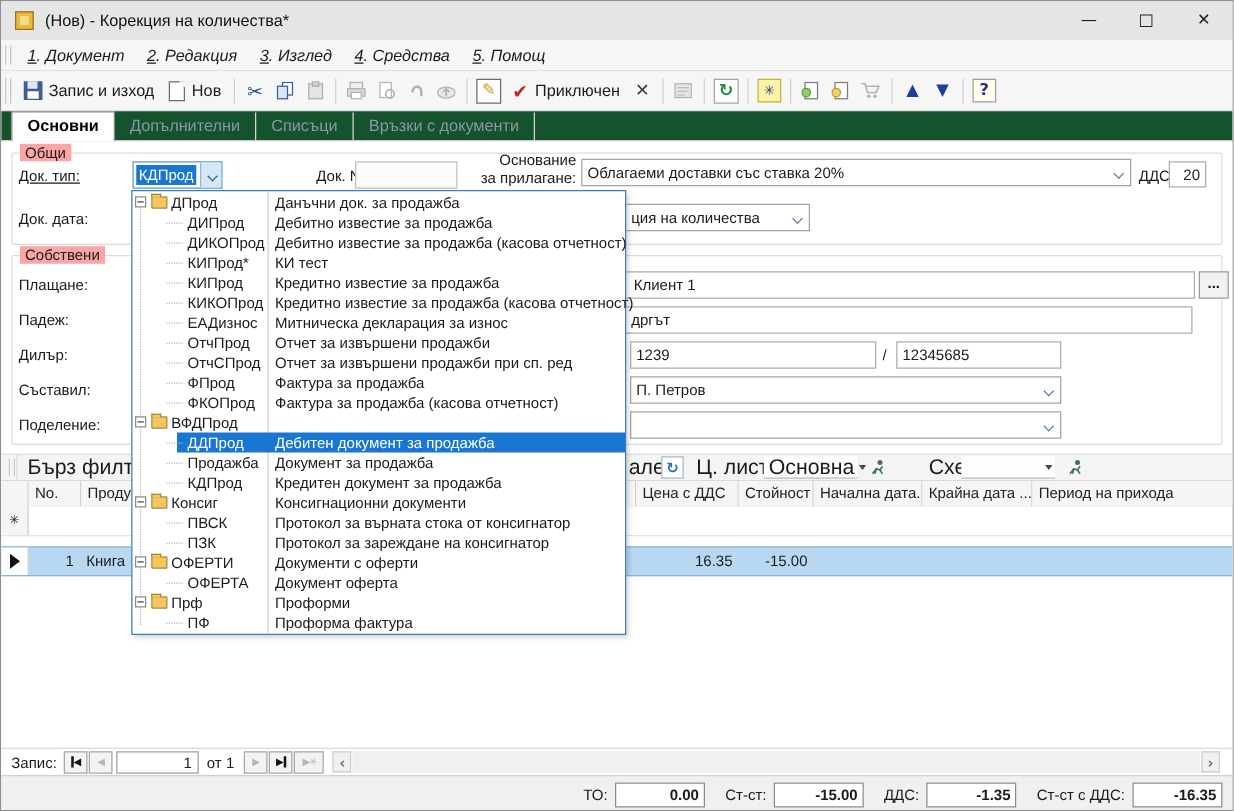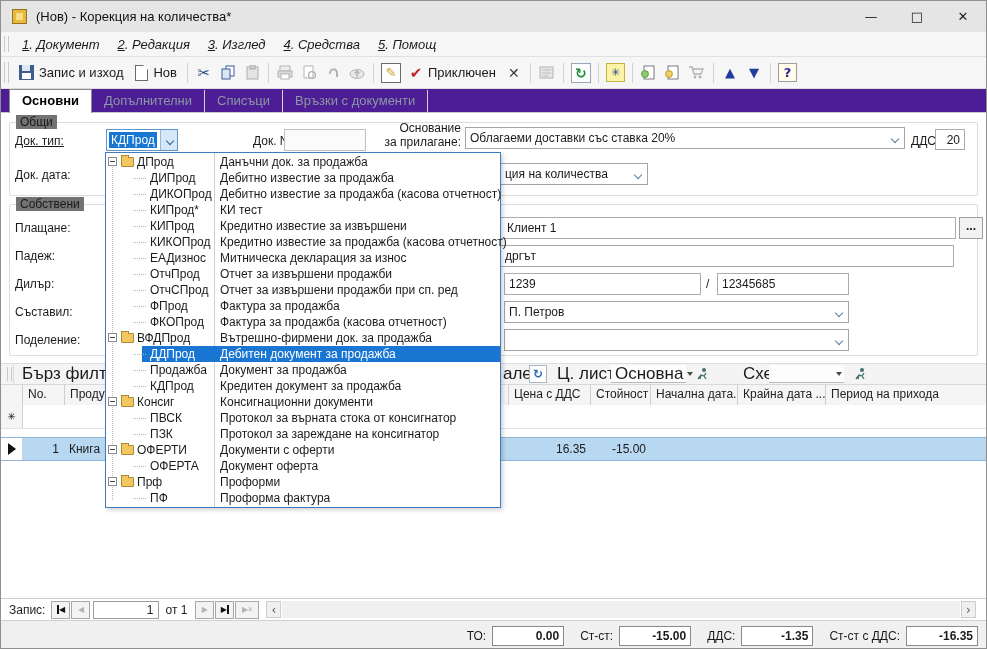--- a/index.html
+++ b/index.html
@@ -33,28 +33,28 @@
   .boxed { border:1px solid #6b6b6b; background:#fff; width:20px; height:20px; }
   .g-edit { color:#c9a227; font-size:13px; }
   .refresh-box { border:1px solid #9aa7b5; background:#fdfdfd; width:20px; height:20px; }
   .g-refresh { color:#1f8f3a; font-size:14px; font-weight:bold; }
   .yellow-box { background:#fdf3a6; border:1px solid #c2b244; width:19px; height:19px; }
   .g-ast { color:#2b3e9e; font-size:11px; }
   .help-box { background:#fffceb; border:1px solid #9d9d9d; width:19px; height:19px; }
   .g-q { color:#2b2b8f; font-weight:bold; font-size:13px; }
 
   
-  .tabstrip { height:24px; background:#4c1d95; border-bottom:1px solid #c9c9c9; display:flex; align-items:flex-end; padding-left:8px; }
+  .tabstrip { height:24px; background:#14532d; border-bottom:1px solid #c9c9c9; display:flex; align-items:flex-end; padding-left:8px; }
   .tab { padding:3px 12px 4px; font-size:13px; color:#8c97a3; border-right:1px solid #d5d5d5; }
   .tab.active { color:#000; font-weight:bold; background:#fff; border:1px solid #8a8a8a; border-bottom:none; margin-bottom:-1px; padding-bottom:5px; }
 
   
   .client { position:relative; height:485px; background:#fff; overflow:hidden; }
   .group { position:absolute; left:8px; right:8px; border:1px solid #dcdcdc; border-radius:2px; }
-  .group-label { position:absolute; top:-8px; left:6px; background:#737373; padding:0 4px; font-size:12px; color:#1b1b1b; }
+  .group-label { position:absolute; top:-8px; left:6px; background:#fca5a5; padding:0 4px; font-size:12px; color:#1b1b1b; }
   .flabel { position:absolute; font-size:12px; color:#1b1b1b; white-space:nowrap; }
   .field { position:absolute; height:22px; background:#fff; border:1px solid #acacac; font-size:12px; line-height:20px; padding:0 4px; overflow:hidden; white-space:nowrap; }
   .field.disabled { background:#fbfbfb; border-color:#c0c0c0; }
   .combo { position:absolute; height:22px; background:#fff; border:1px solid #a5a5a5; font-size:12px; line-height:20px; padding:0 20px 0 4px; overflow:hidden; white-space:nowrap; }
   .combo .chev, .combo-btn .chev { position:absolute; right:6px; top:8px; width:6px; height:6px; border-right:1.4px solid #5a7da0; border-bottom:1.4px solid #5a7da0; transform:rotate(45deg); }
   .offset-val { position:absolute; top:0; line-height:20px; }
   .dots-btn { position:absolute; height:22px; width:24px; background:#f2f2f2; border:1px solid #9d9d9d; text-align:center; line-height:16px; font-weight:bold; }
   .doc-type-combo { position:absolute; left:105px; top:16px; width:72px; height:22px; border:1px solid #5f96c8; background:#fff; }
   .doc-type-combo .val { position:absolute; left:2px; top:2px; bottom:2px; padding:0 2px; background:#1777d2; color:#fff; line-height:16px; font-size:12px; }
   .combo-btn { position:absolute; right:0; top:0; bottom:0; width:17px; background:#d6e7f8; border-left:1px solid #8fb8dd; }
@@ -390,21 +390,21 @@
             <span class="dd-desc">Дебитно известие за продажба (касова отчетност)</span>
           </div>
           <div class="dd-row">
 
             <span class="dd-code">КИПрод*</span>
             <span class="dd-desc">КИ тест</span>
           </div>
           <div class="dd-row">
 
             <span class="dd-code">КИПрод</span>
-            <span class="dd-desc">Кредитно известие за извършени</span>
+            <span class="dd-desc">Кредитно известие за продажба</span>
           </div>
           <div class="dd-row">
 
             <span class="dd-code">КИКОПрод</span>
             <span class="dd-desc">Кредитно известие за продажба (касова отчетност)</span>
           </div>
           <div class="dd-row">
 
             <span class="dd-code">ЕАДизнос</span>
             <span class="dd-desc">Митническа декларация за износ</span>
@@ -426,21 +426,20 @@
           </div>
           <div class="dd-row">
 
             <span class="dd-code">ФКОПрод</span>
             <span class="dd-desc">Фактура за продажба (касова отчетност)</span>
           </div>
           <div class="dd-row folder">
             <span class="expander"></span>
             <span class="folder-ic"></span>
             <span class="dd-code">ВФДПрод</span>
-            <span class="dd-desc">Вътрешно-фирмени док. за продажба</span>
           </div>
           <div class="dd-row sel">
 
             <span class="dd-code">ДДПрод</span>
             <span class="dd-desc">Дебитен документ за продажба</span>
           </div>
           <div class="dd-row">
 
             <span class="dd-code">Продажба</span>
             <span class="dd-desc">Документ за продажба</span>

